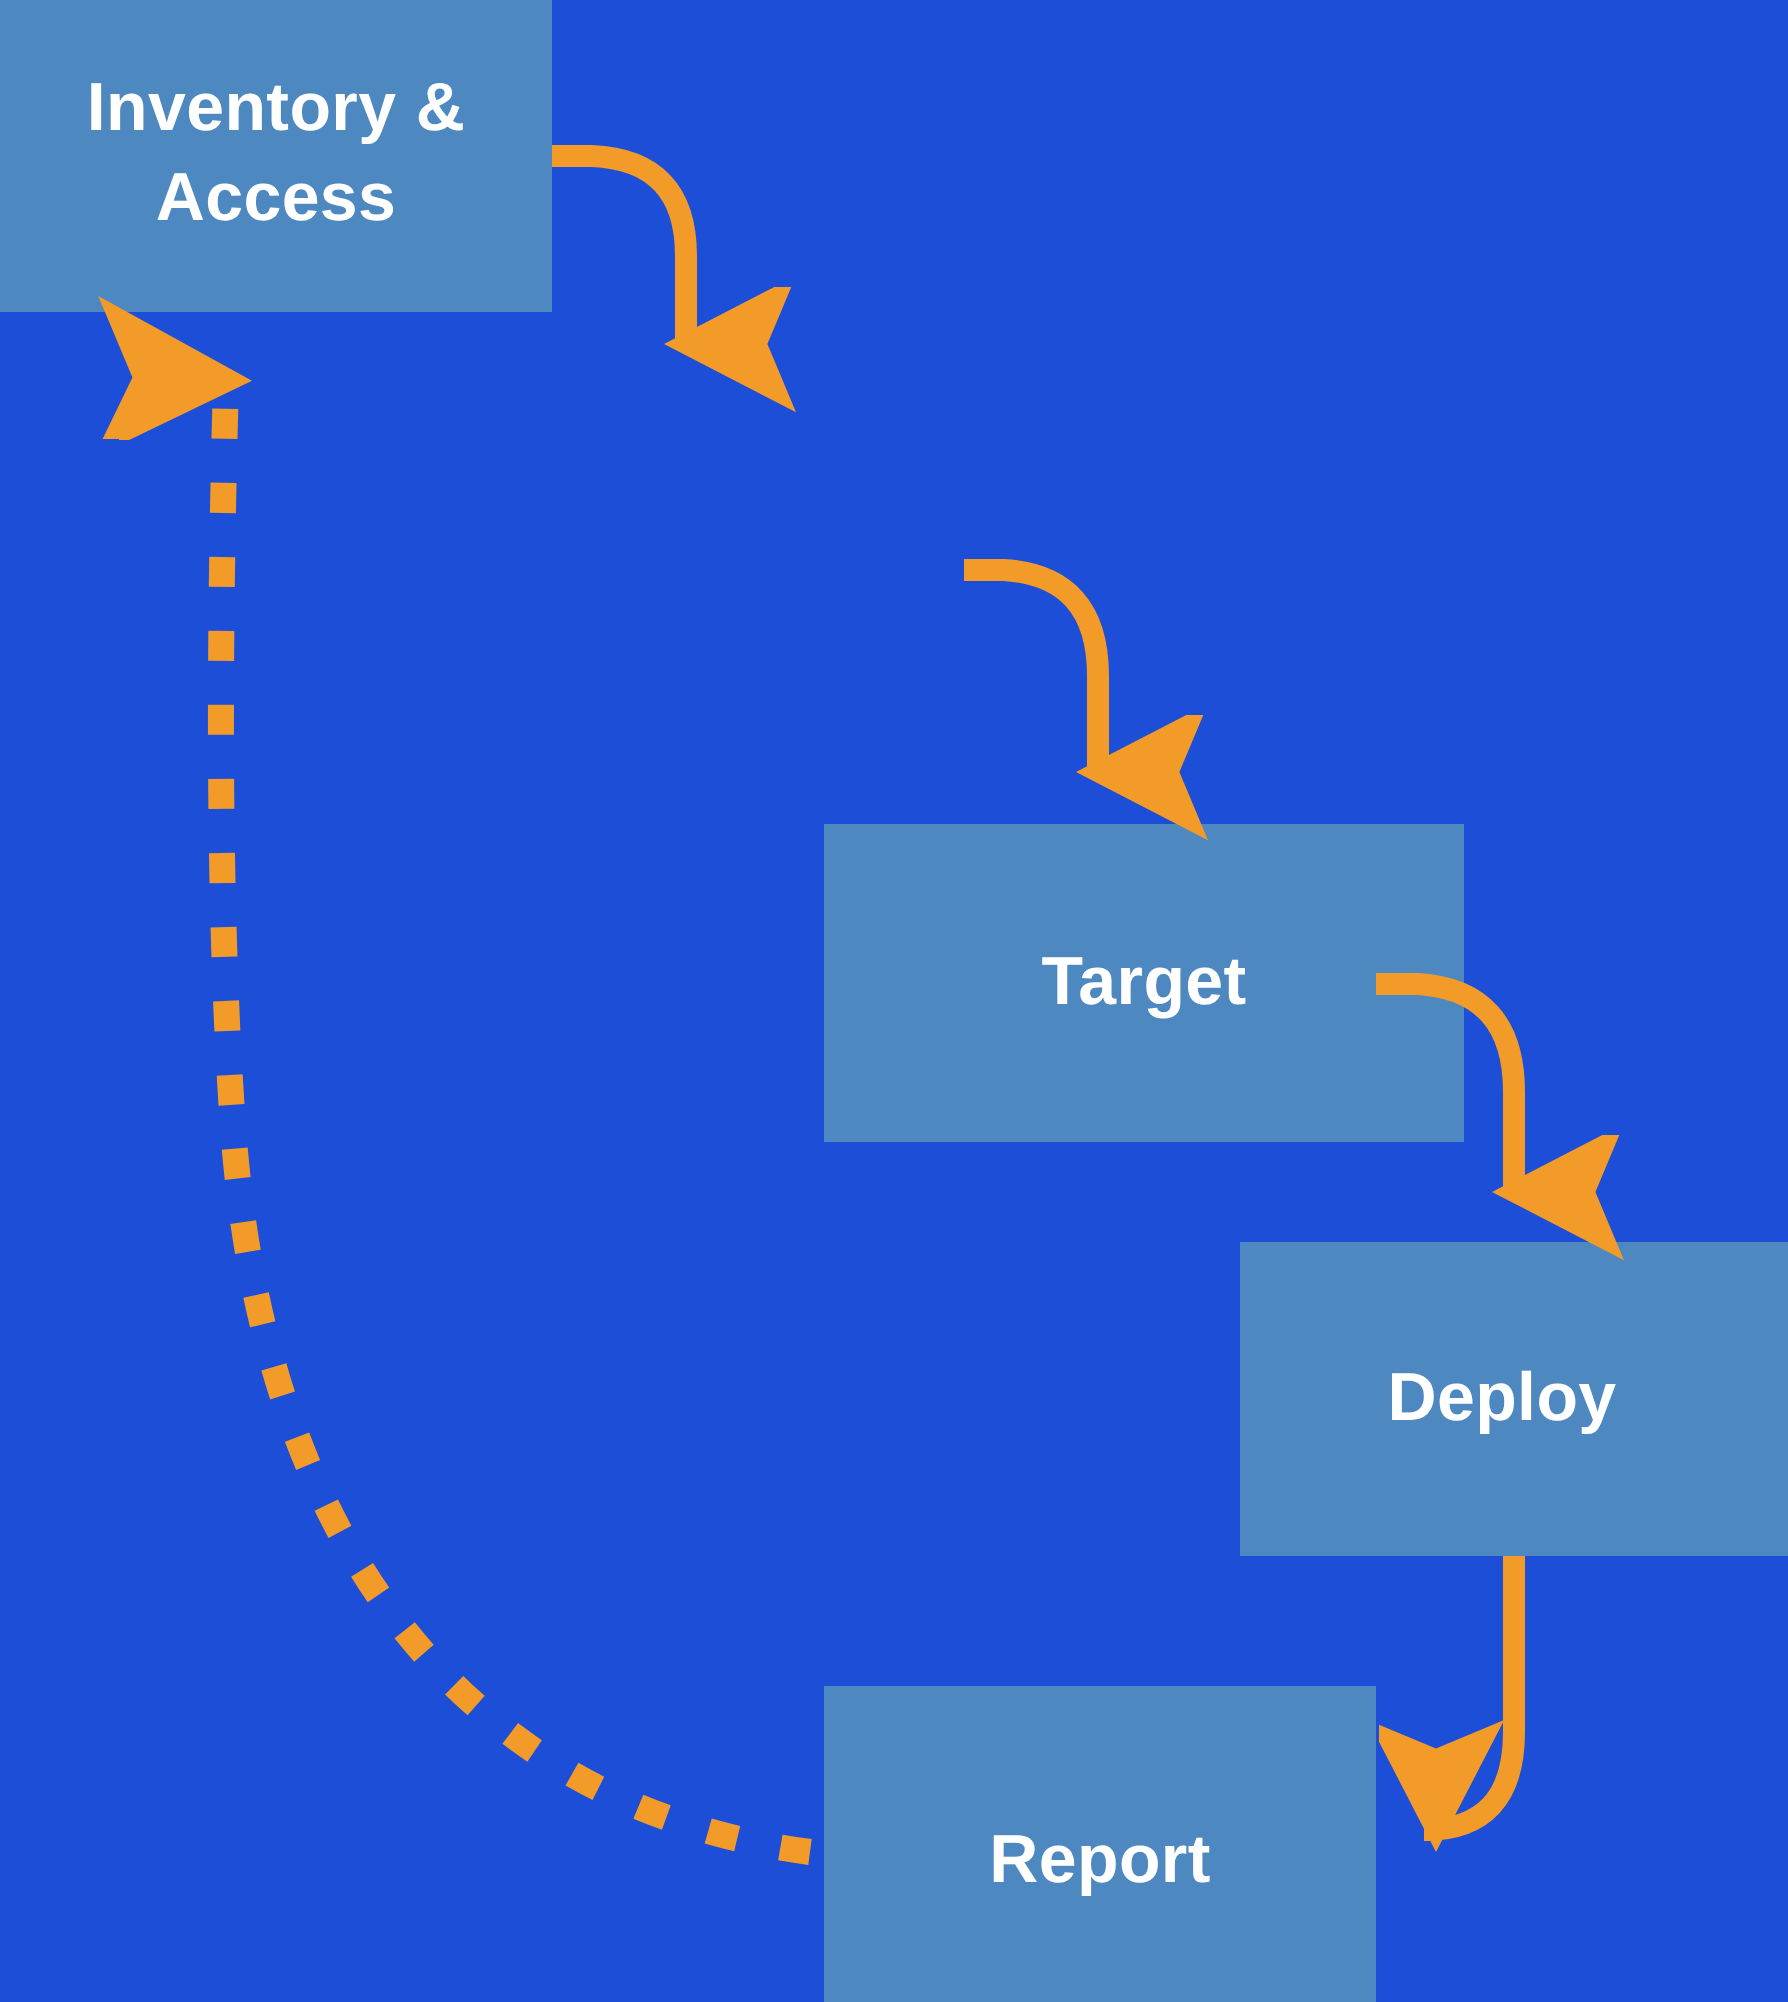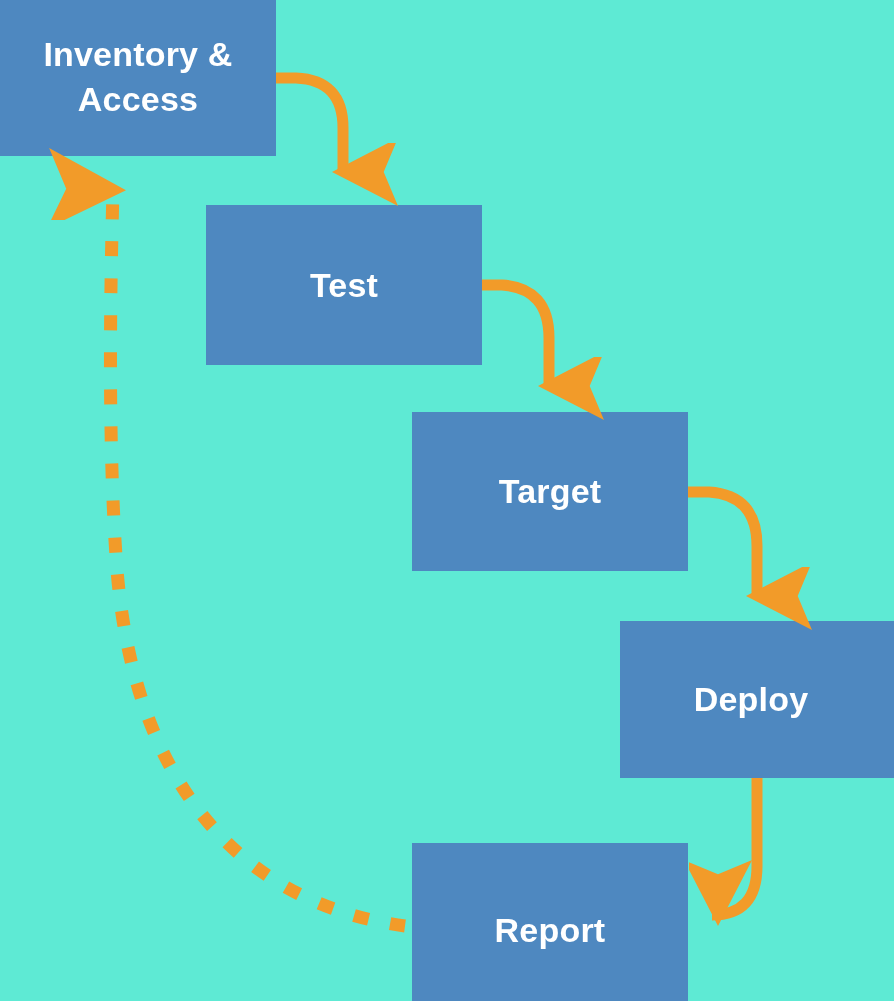--- a/index.html
+++ b/index.html
@@ -45,30 +45,30 @@
     top: 0;
     width: 894px;
     height: 1001px;
     z-index: 3;
     pointer-events: none;
   }
   
   #node-inventory  { left: 0px;   top: -44px; width: 276px; height: 200px; }
   #node-inventory .node-label { padding-top: 42px; }
   #node-test       { left: 206px; top: 205px; width: 276px; height: 160px; }
-  #node-target     { left: 412px; top: 412px; width: 276px; height: 159px; }
+  #node-target     { left: 412px; top: 412px; width: 320px; height: 159px; }
   #node-deploy     { left: 620px; top: 621px; width: 290px; height: 157px; }
   #node-deploy .node-label { padding-right: 36px; }
   #node-report     { left: 412px; top: 843px; width: 276px; height: 172px; }
   #node-report .node-label { padding-bottom: 26px; margin-top: 28px; }
 </style>
 </head>
 <body>
 
-<div id="canvas" style="background: #5eead4;">
+<div id="canvas" style="background: #1d4ed8;">
 
   <svg id="flow-arrows" viewBox="0 0 894 1001">
     <defs>
       <marker id="ah-down" markerWidth="7" markerHeight="7" refX="2.6" refY="5.6" orient="auto" markerUnits="strokeWidth">
         <path d="M 2.6 6.6 L -0.5 0.6 L 2.6 1.9 L 5.7 0.6 Z" fill="#F29B29"></path>
       </marker>
       <marker id="ah-left" markerWidth="7" markerHeight="7" refX="2.6" refY="5.6" orient="auto" markerUnits="strokeWidth">
         <path d="M 2.6 6.6 L -0.5 0.6 L 2.6 1.9 L 5.7 0.6 Z" fill="#F29B29"></path>
       </marker>
       <marker id="ah-up" markerWidth="6.6" markerHeight="6.6" refX="2.4" refY="5.4" orient="auto" markerUnits="strokeWidth">
@@ -84,23 +84,20 @@
 
     <path d="M 757 778 L 757 866 Q 757 915 712 915 L 718 915" fill="none" stroke="#F29B29" stroke-width="11" stroke-linecap="butt" marker-end="url(#ah-left)"></path>
 
     <path d="M 405 926 C 247 905 135 790 117 570 C 108 452 110 300 113 190" fill="none" stroke="#F29B29" stroke-width="13" stroke-linecap="butt" stroke-dasharray="15 22" marker-end="url(#ah-up)"></path>
   </svg>
 
   <div class="node" id="node-inventory" style="background: rgb(78, 136, 192); color: rgb(255, 255, 255);">
     <span class="node-label">Inventory &amp; Access</span>
   </div>
 
-  <div class="node" id="node-test" style="background: rgb(78, 136, 192); color: rgb(255, 255, 255);">
-    <span class="node-label">Test</span>
-  </div>
 
   <div class="node" id="node-target" style="background: rgb(78, 136, 192); color: rgb(255, 255, 255);">
     <span class="node-label">Target</span>
   </div>
 
   <div class="node" id="node-deploy" style="background: rgb(78, 136, 192); color: rgb(255, 255, 255);">
     <span class="node-label">Deploy</span>
   </div>
 
   <div class="node" id="node-report" style="background: rgb(78, 136, 192); color: rgb(255, 255, 255);">

